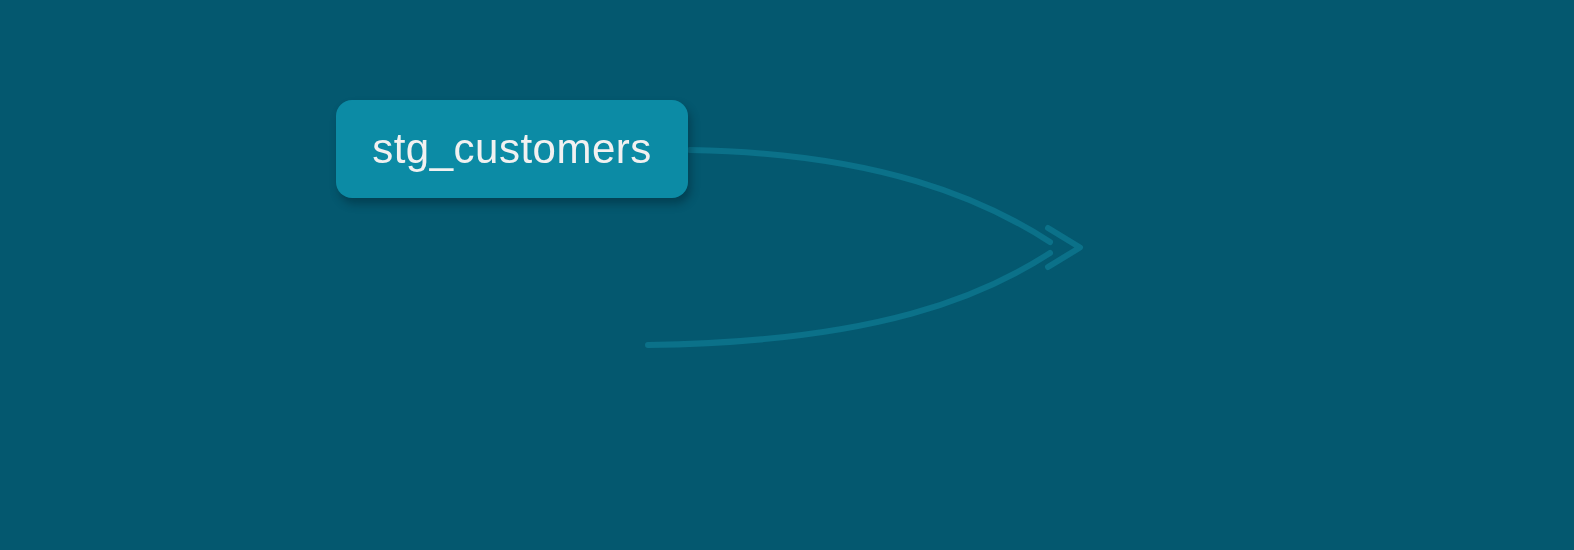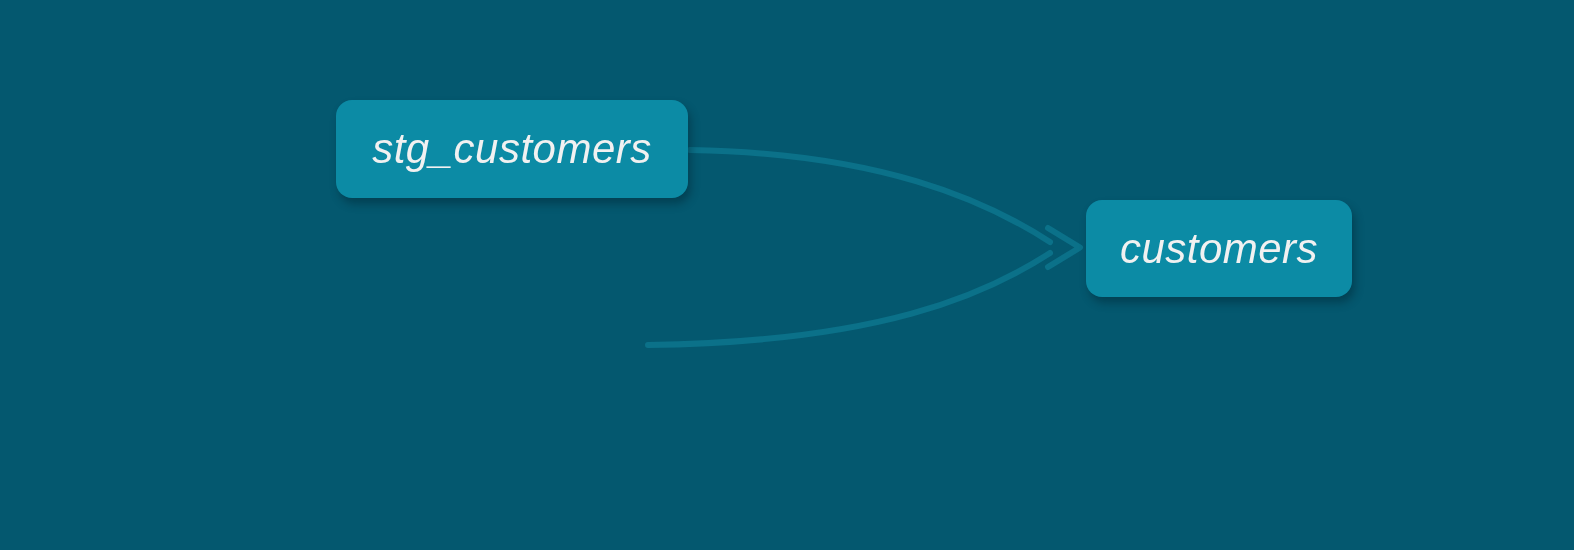--- a/index.html
+++ b/index.html
@@ -7,21 +7,20 @@
     padding: 0;
     background: #04586F;
     font-family: "Liberation Sans", sans-serif;
   }
   .canvas {
     position: relative;
     width: 1574px;
     height: 550px;
     background: #04586F;
     overflow: hidden;
-    font-style: italic;
   }
   .edges-layer {
     position: absolute;
     left: 0;
     top: 0;
     width: 1574px;
     height: 550px;
     pointer-events: none;
   }
   .node {
@@ -70,17 +69,14 @@
     <path d="M648,345 C880,342 985,295 1050,253" fill="none" stroke-width="6" stroke-linecap="round" stroke="#0B7189"></path>
 
     <path d="M1048,228 L1080,247.5 L1048,267" fill="none" stroke-width="6" stroke-linecap="round" stroke-linejoin="round" stroke="#0B7189"></path>
   </svg>
 
   <div class="node node-stg-customers">
     <span>stg_customers</span>
   </div>
 
 
-  <div class="node node-customers">
-    <span>customers</span>
-  </div>
 
 </div>
 
 </body></html>

